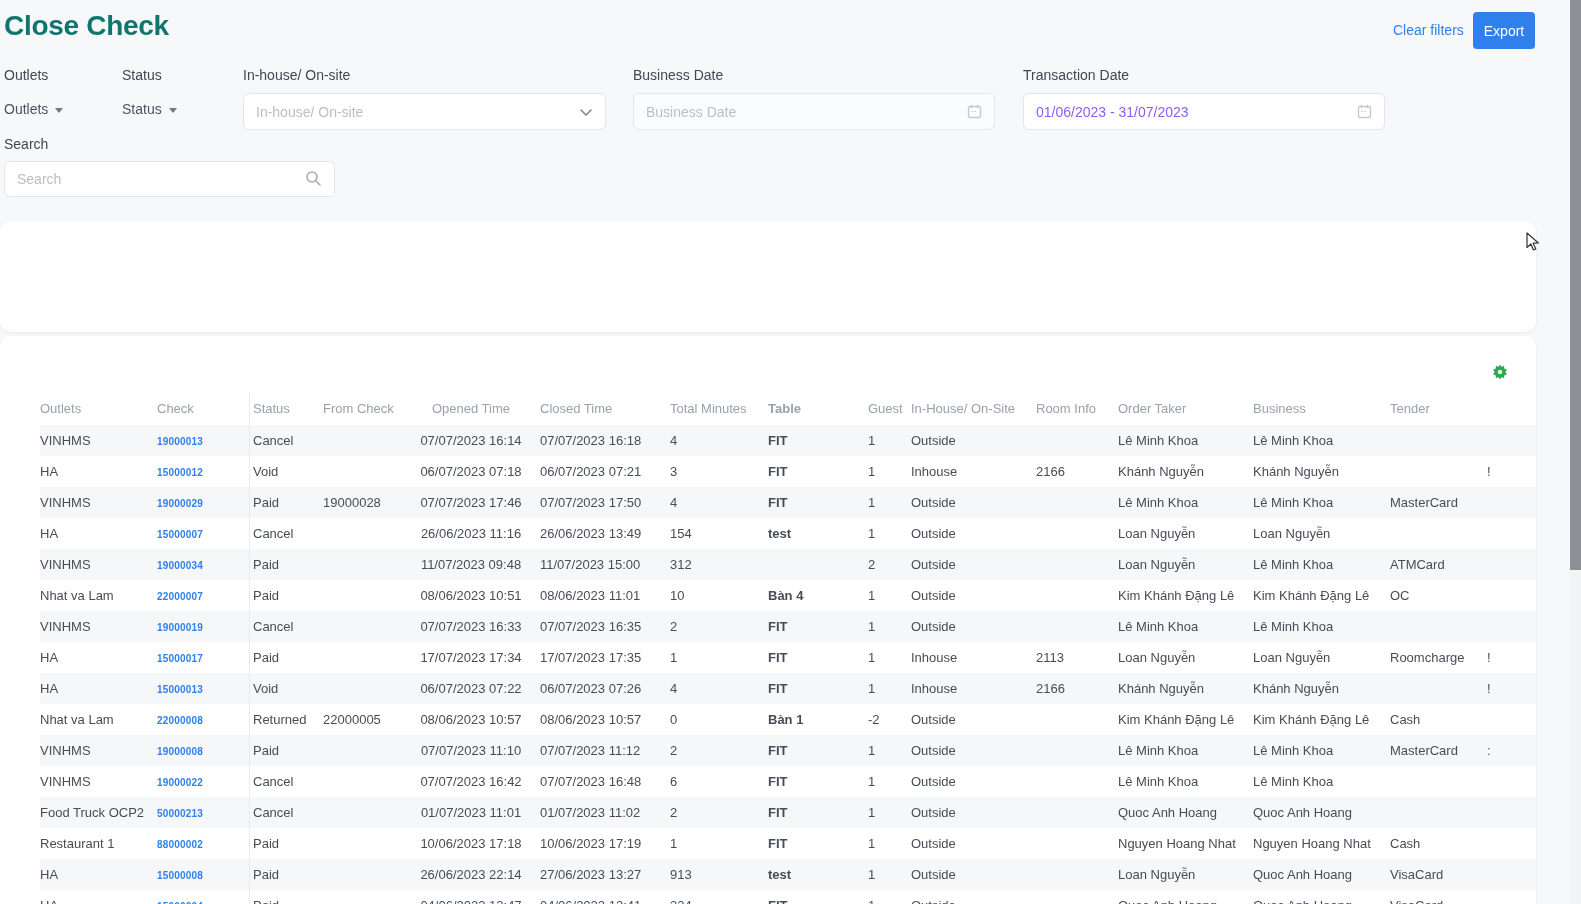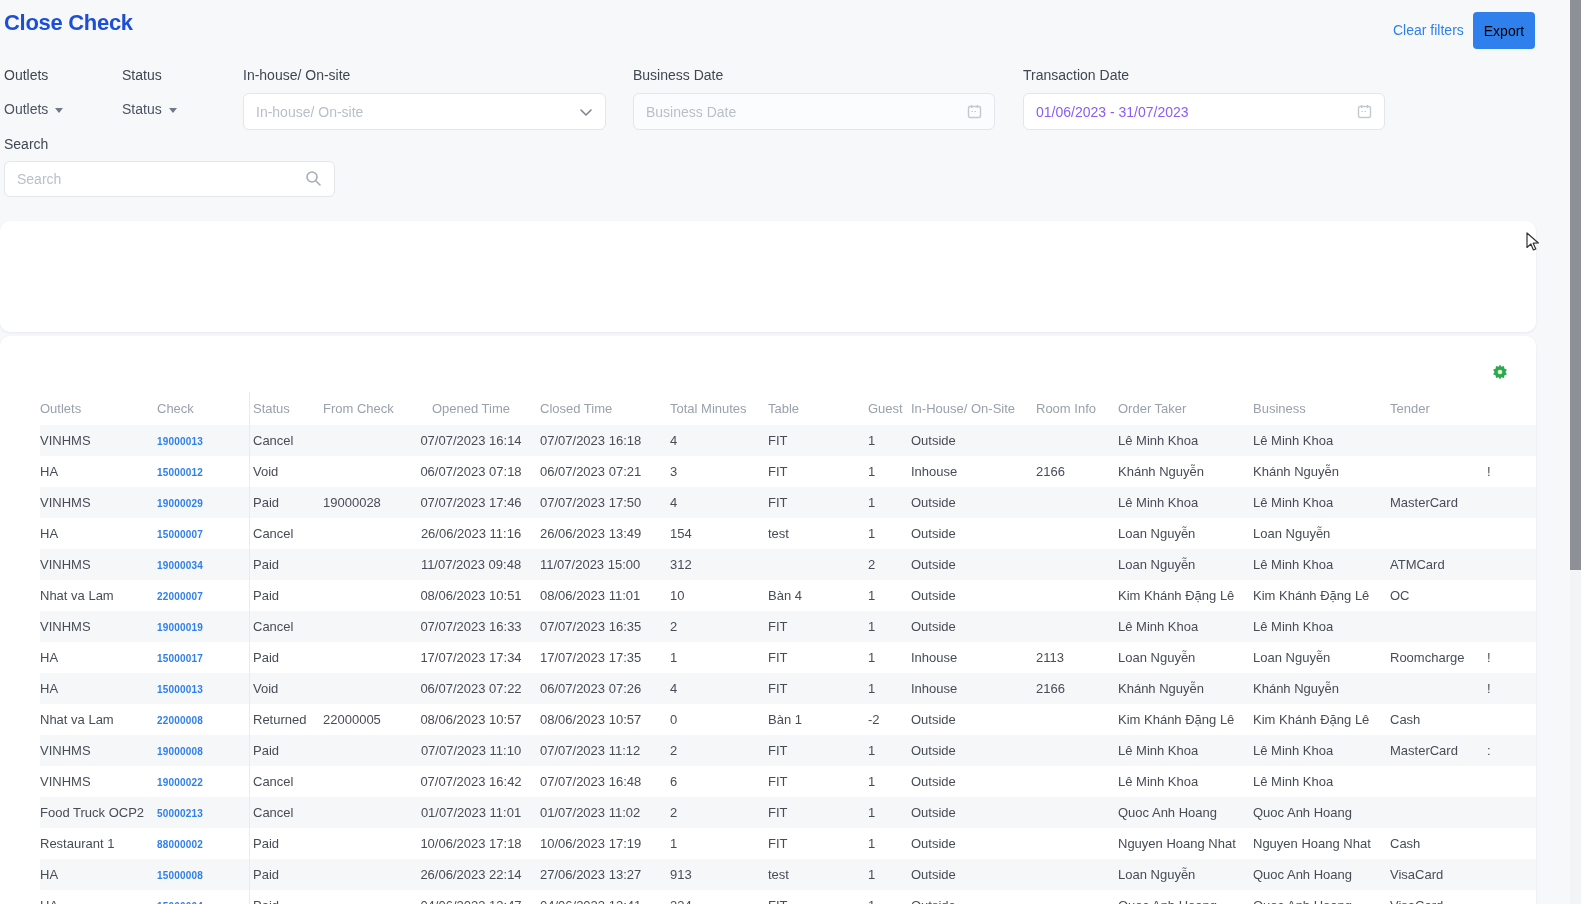--- a/index.html
+++ b/index.html
@@ -1,23 +1,23 @@
 <!DOCTYPE html>
 <html><head>
 <meta charset="utf-8">
 <style>
   * { margin:0; padding:0; box-sizing:border-box; }
   html,body { width:1581px; height:904px; overflow:hidden; }
   body { font-family:"Liberation Sans","DejaVu Sans",sans-serif; background:#f7f8fa; color:#3f4752; }
   .page { position:relative; width:1581px; height:904px; overflow:hidden; }
 
   
-  .page-title { position:absolute; left:4px; top:10px; font-size:22px; font-weight:700; color:#1d4ed8; letter-spacing:-0.3px; }
+  .page-title { position:absolute; left:4px; top:10px; font-size:28px; font-weight:700; color:#0f766e; letter-spacing:-0.3px; }
   .clear-filters { position:absolute; left:1393px; top:22px; font-size:14px; color:#2f80ed; cursor:pointer; }
-  .export-btn { position:absolute; left:1473px; top:12px; width:62px; height:37px; background:#2f80ed; color:#000000;
+  .export-btn { position:absolute; left:1473px; top:12px; width:62px; height:37px; background:#2f80ed; color:#ffffff;
     border:none; border-radius:4px; font-size:14px; font-family:inherit; cursor:pointer; }
 
   
   .flabel { position:absolute; font-size:14px; color:#3f4752; }
   .txt-dd { position:absolute; font-size:14px; color:#4a5462; display:flex; align-items:center; gap:7px; cursor:pointer; }
   .caret { width:0; height:0; border-left:4px solid transparent; border-right:4px solid transparent; border-top:5px solid #707986; margin-top:2px; }
   .field { position:absolute; height:37px; background:#fff; border:1px solid #e3e6ea; border-radius:6px;
     display:flex; align-items:center; padding:0 12px; font-size:14px; }
   .field .ph { color:#b9bfc7; }
   .field .val { color:#8b5cf6; }
@@ -40,21 +40,21 @@
   
   .table-card { left:0; top:336px; width:1536px; height:568px; border-radius:10px 10px 0 0; overflow:hidden; }
   .gear-btn { position:absolute; left:1492px; top:364px; width:20px; height:20px; cursor:pointer; }
 
   .tbl { position:absolute; left:0; top:392px; width:1536px; padding-left:40px; }
   .trow { display:flex; height:31px; line-height:31px; font-size:13px; color:#474d56; white-space:nowrap; }
   .trow.head { height:33px; line-height:33px; color:#99a1ab; font-size:13px; }
   .trow.stripe { background:#f6f7f9; }
   .cell { overflow:hidden; padding-right:8px; flex:none; }
   .c0{width:117px;} .c1{width:93px; border-right:1px solid #e9ebee;} .c2{width:73px; padding-left:3px;} .c3{width:87px;}
-  .c4{width:130px;text-align:center;} .c5{width:130px;} .c6{width:98px;} .c7{width:81px;} .c8{width:62px; padding-left:19px;}
+  .c4{width:130px;text-align:center;} .c5{width:130px;} .c6{width:98px;} .c7{width:81px;font-weight:bold;} .c8{width:62px; padding-left:19px;}
   .c9{width:125px;} .c10{width:82px;} .c11{width:135px;} .c12{width:137px;} .c13{width:97px;} .c14{width:14px; padding-right:0;}
   .check-link { color:#2f80ed; font-size:10px; font-weight:600; text-decoration:none; letter-spacing:.2px; cursor:pointer; }
 
   
   .scrollbar-track { position:absolute; left:1570px; top:0; width:11px; height:904px; background:#f3f4f6; }
   .scrollbar-thumb { position:absolute; left:1570px; top:0; width:11px; height:570px; background:#8d9096; }
 
   .cursor { position:absolute; left:1526px; top:232px; }
 </style>
 </head>

